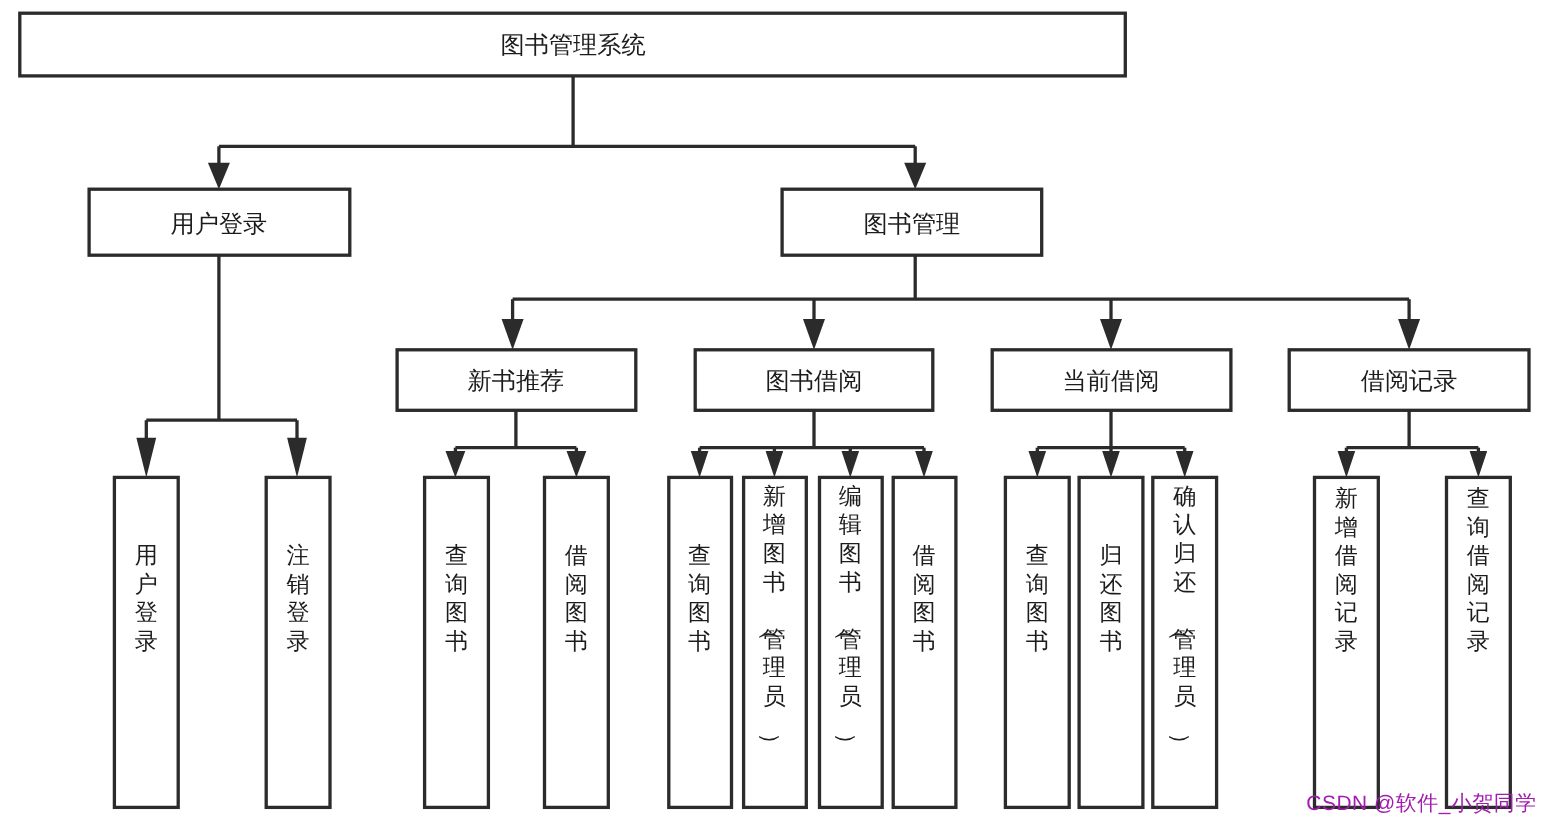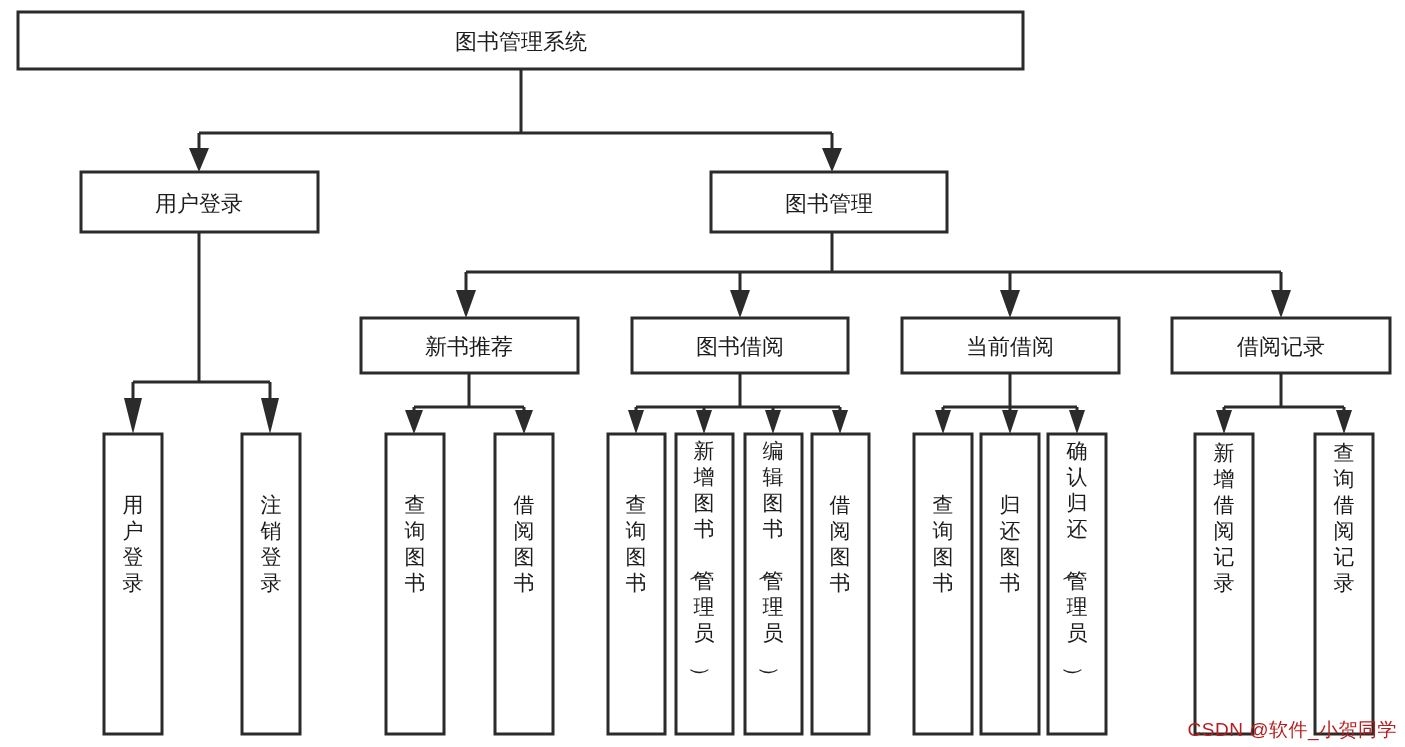--- a/index.html
+++ b/index.html
@@ -53,21 +53,21 @@
     font-size: 21px;
     fill: #1c1c1c;
     text-anchor: middle;
   }
   .watermark {
     position: absolute;
     right: 8px;
     bottom: 4px;
     font-family: "Liberation Sans", "DejaVu Sans", sans-serif;
     font-size: 19px;
-    color: #b91c1c;
+    color: #a21caf;
     letter-spacing: 0.5px;
     white-space: nowrap;
     pointer-events: none;
   }
 </style>
 </head>
 <body>
 
 <div id="diagram-root">
 

